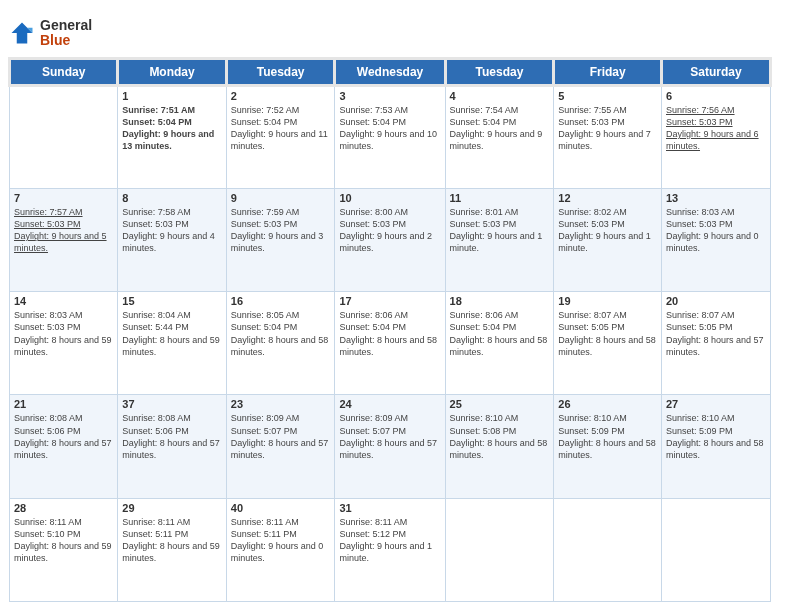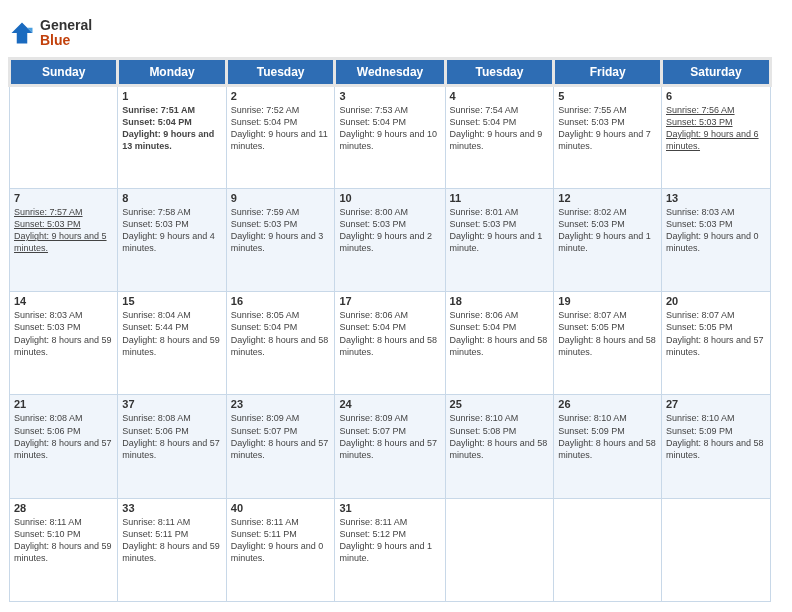--- a/index.html
+++ b/index.html
@@ -316,21 +316,21 @@
           </td>
         </tr>
         <tr>
           <td>
             <span class="day-number">28</span>
             <div class="day-info" style="white-space: pre-line;">Sunrise: 8:11 AM
 Sunset: 5:10 PM
 Daylight: 8 hours and 59 minutes.</div>
           </td>
           <td>
-            <span class="day-number">33</span>
+            <span class="day-number">29</span>
             <div class="day-info" style="white-space: pre-line;">Sunrise: 8:11 AM
 Sunset: 5:11 PM
 Daylight: 8 hours and 59 minutes.</div>
           </td>
           <td>
             <span class="day-number">40</span>
             <div class="day-info" style="white-space: pre-line;">Sunrise: 8:11 AM
 Sunset: 5:11 PM
 Daylight: 9 hours and 0 minutes.</div>
           </td>

